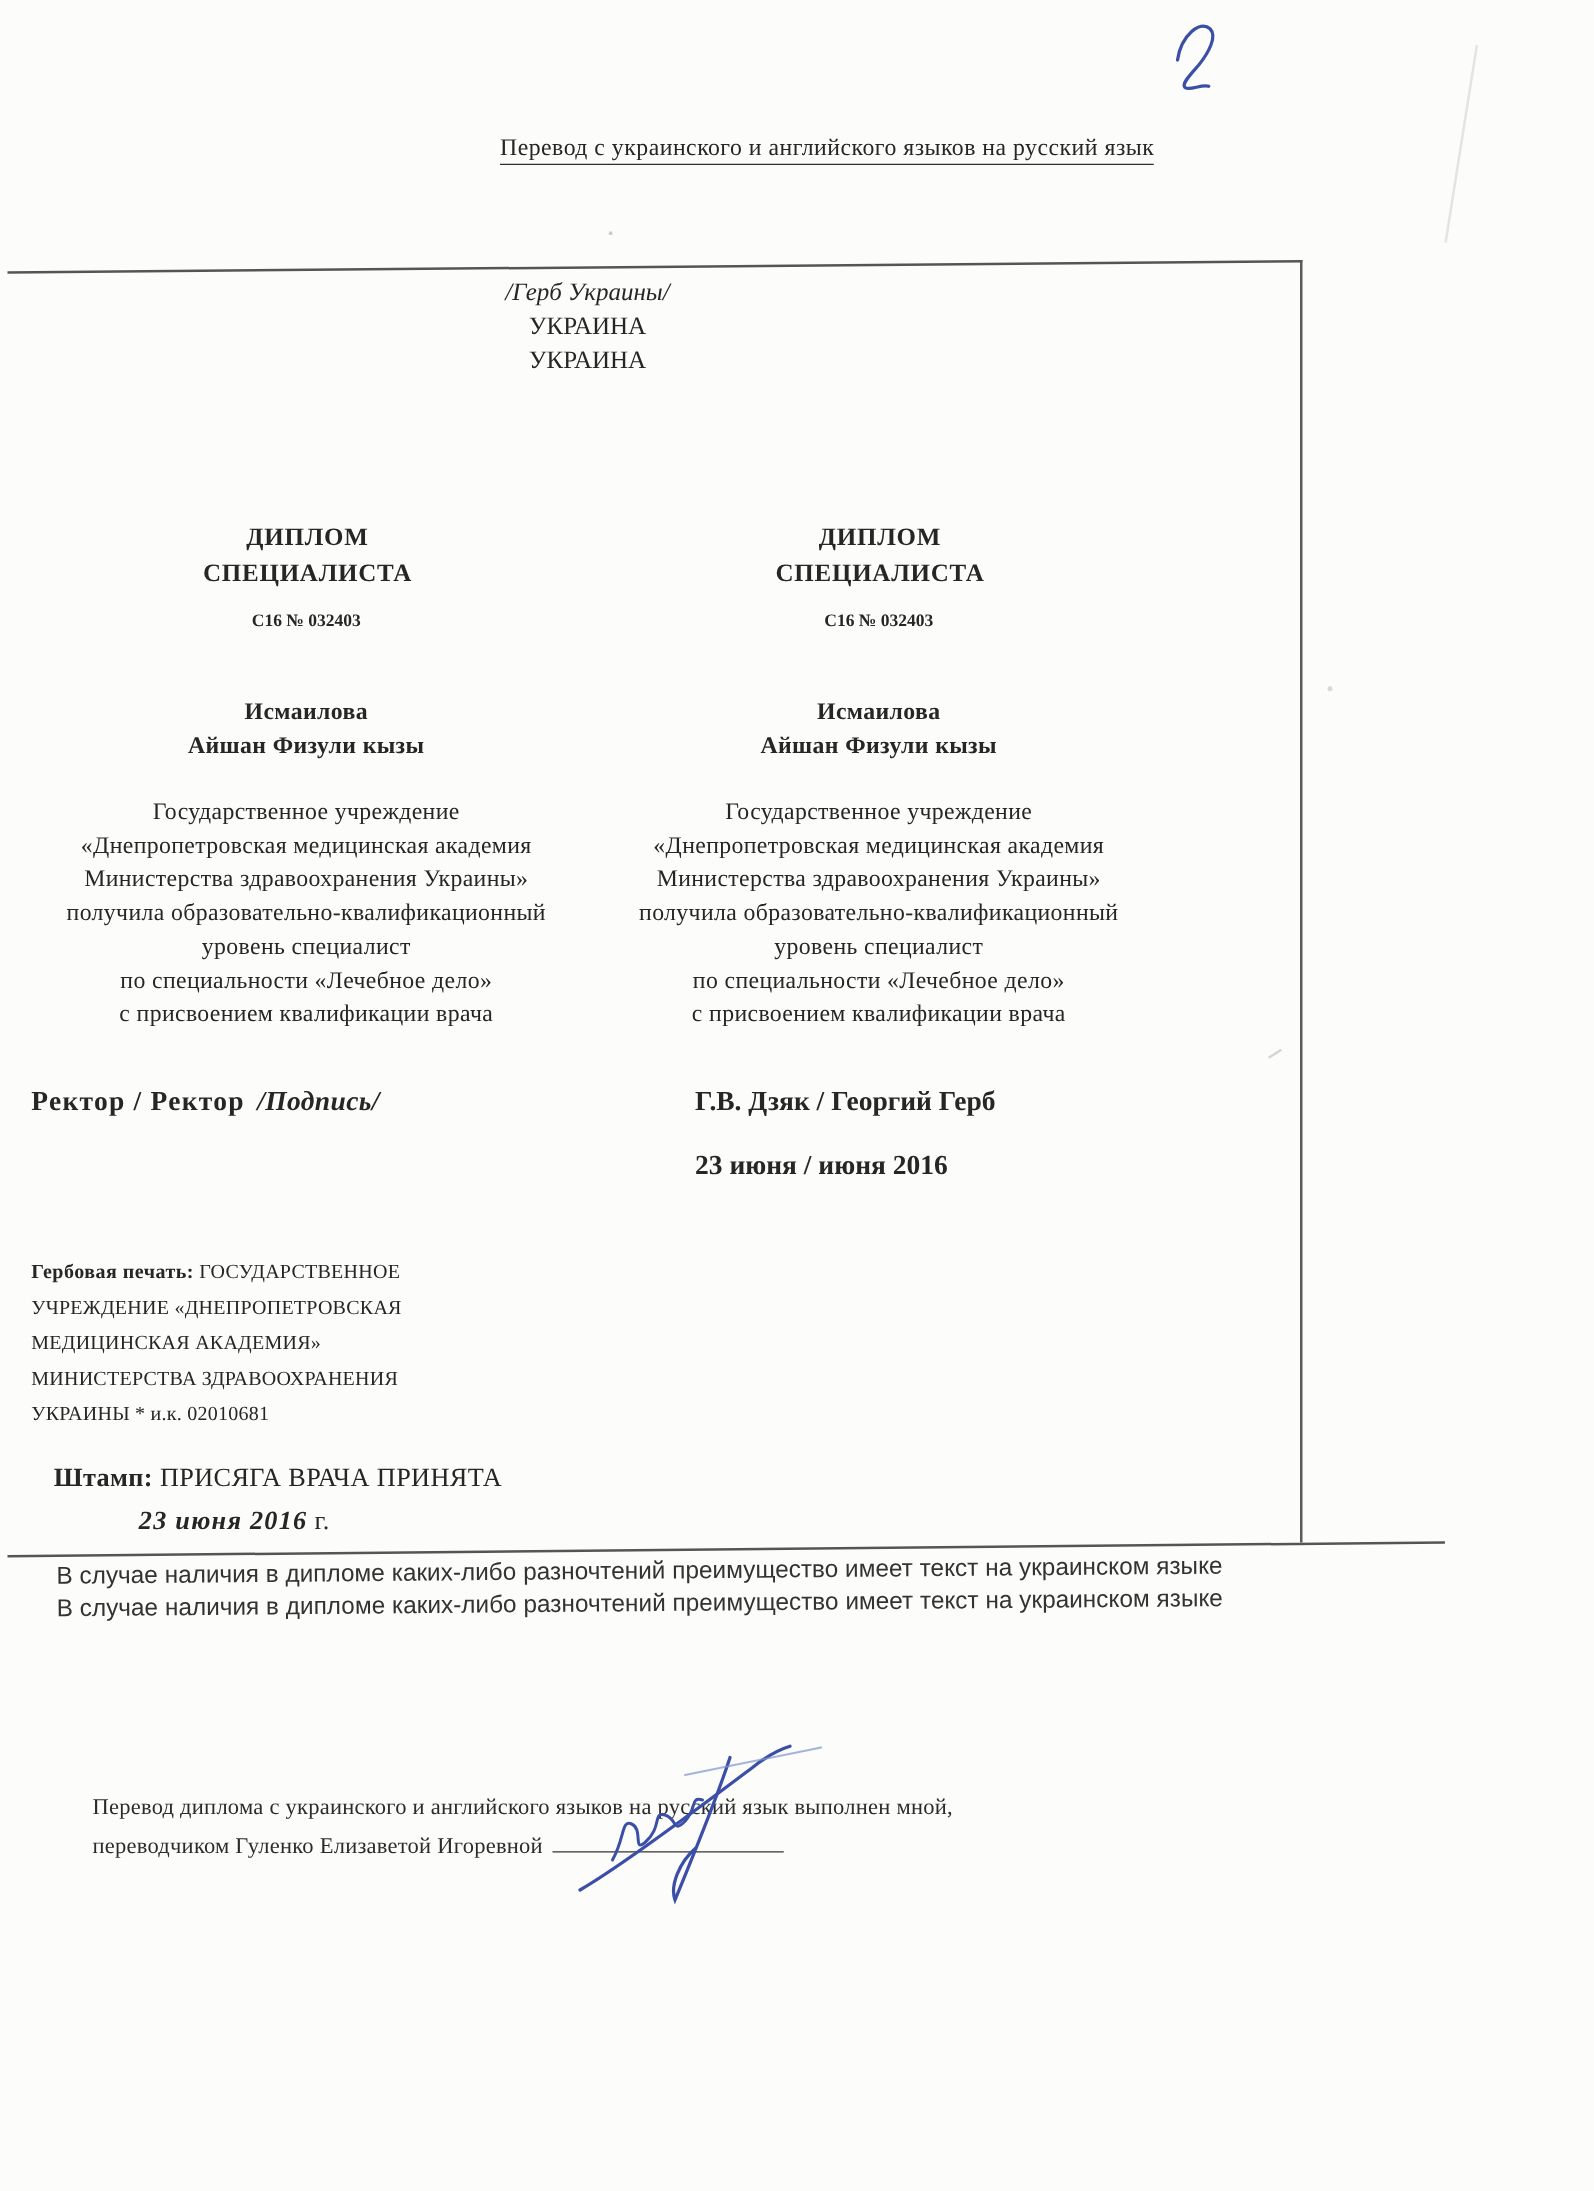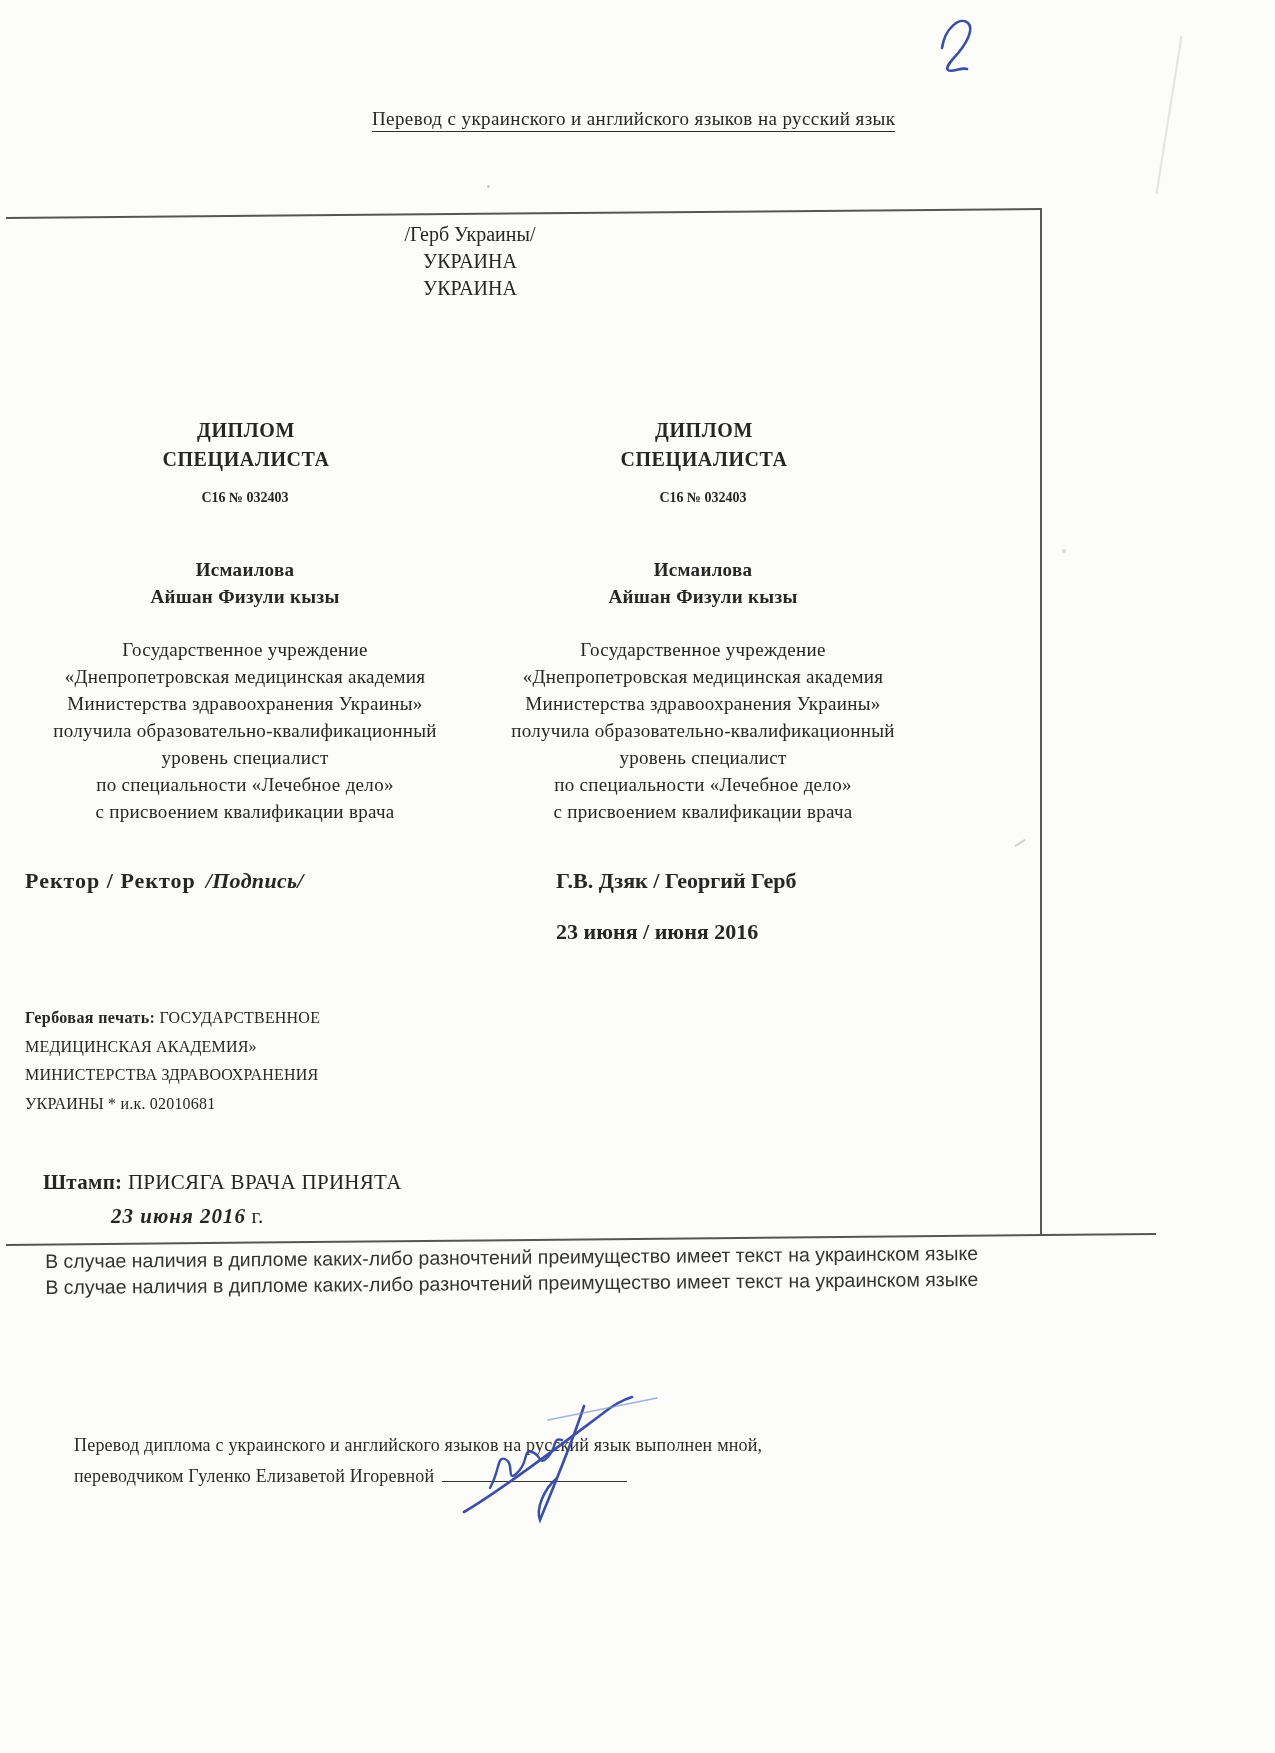--- a/index.html
+++ b/index.html
@@ -8,30 +8,30 @@
     width:1275px;height:1753px;
     margin:0 auto;
     background:#fcfcfa;
     overflow:hidden;
     font-family:"Liberation Serif", serif;
     color:#262626;
   }
   
   .pagenum{position:absolute;left:936px;top:12px;width:46px;height:64px;}
   
-  .header{position:absolute;left:372px;top:108px;font-size:19px;letter-spacing:.4px;}
+  .header{position:absolute;left:400px;top:108px;font-size:19px;letter-spacing:.4px;}
   .header span{border-bottom:1.6px solid #2e2e2e;padding-bottom:2px;}
   
   .rule{position:absolute;border-top:2px solid #555;transform-origin:left top;}
   .rule-top{left:6px;top:217px;width:1036px;transform:rotate(-0.5deg);}
   .rule-right{left:1040px;top:208px;height:1026px;width:0;border-top:none;border-left:2px solid #5a5a5a;}
   .rule-bottom{left:6px;top:1244px;width:1150px;transform:rotate(-0.55deg);}
   
   .emblem-block{position:absolute;left:0;top:221px;width:940px;text-align:center;font-size:20px;line-height:27px;}
-  .emblem-block .it{}
+  .emblem-block .it{font-style:italic;}
   
   .col{position:absolute;width:434px;text-align:center;}
   .col-left{left:28px;top:404px;}
   .col-right{left:486px;top:404px;}
   .col .title{position:absolute;left:2px;right:0;top:12px;font-weight:bold;font-size:20px;line-height:29px;letter-spacing:.6px;}
   .col .number{position:absolute;left:0;right:0;top:86px;font-weight:bold;font-size:14px;}
   .col .name{position:absolute;left:0;right:0;top:152px;font-weight:bold;font-size:19px;line-height:27px;letter-spacing:.3px;}
   .col .body{position:absolute;left:-14px;right:-14px;top:232px;font-size:19px;line-height:27px;letter-spacing:.3px;}
   .sig-line{position:absolute;font-size:22px;font-weight:bold;}
   .rector{left:25px;top:868px;letter-spacing:1px;}
@@ -120,20 +120,21 @@
   </div>
 
   <div class="sig-line rector">
     <span>Ректор / Ректор</span><span class="ph">/Подпись/</span>
   </div>
   <div class="sig-line dzyak">Г.В. Дзяк / Георгий Герб</div>
   <div class="sig-line datebold">23 июня / июня 2016</div>
 
   <div class="seal">
     <div><b>Гербовая печать:</b> <span>ГОСУДАРСТВЕННОЕ</span></div>
+    <div>УЧРЕЖДЕНИЕ «ДНЕПРОПЕТРОВСКАЯ</div>
     <div>МЕДИЦИНСКАЯ АКАДЕМИЯ»</div>
     <div>МИНИСТЕРСТВА ЗДРАВООХРАНЕНИЯ</div>
     <div>УКРАИНЫ * и.к. 02010681</div>
   </div>
 
   <div class="stamp">
     <div><b>Штамп:</b> <span>ПРИСЯГА ВРАЧА ПРИНЯТА</span></div>
     <div class="l2"><span class="d">23 июня 2016</span> <span>г.</span></div>
   </div>
 

